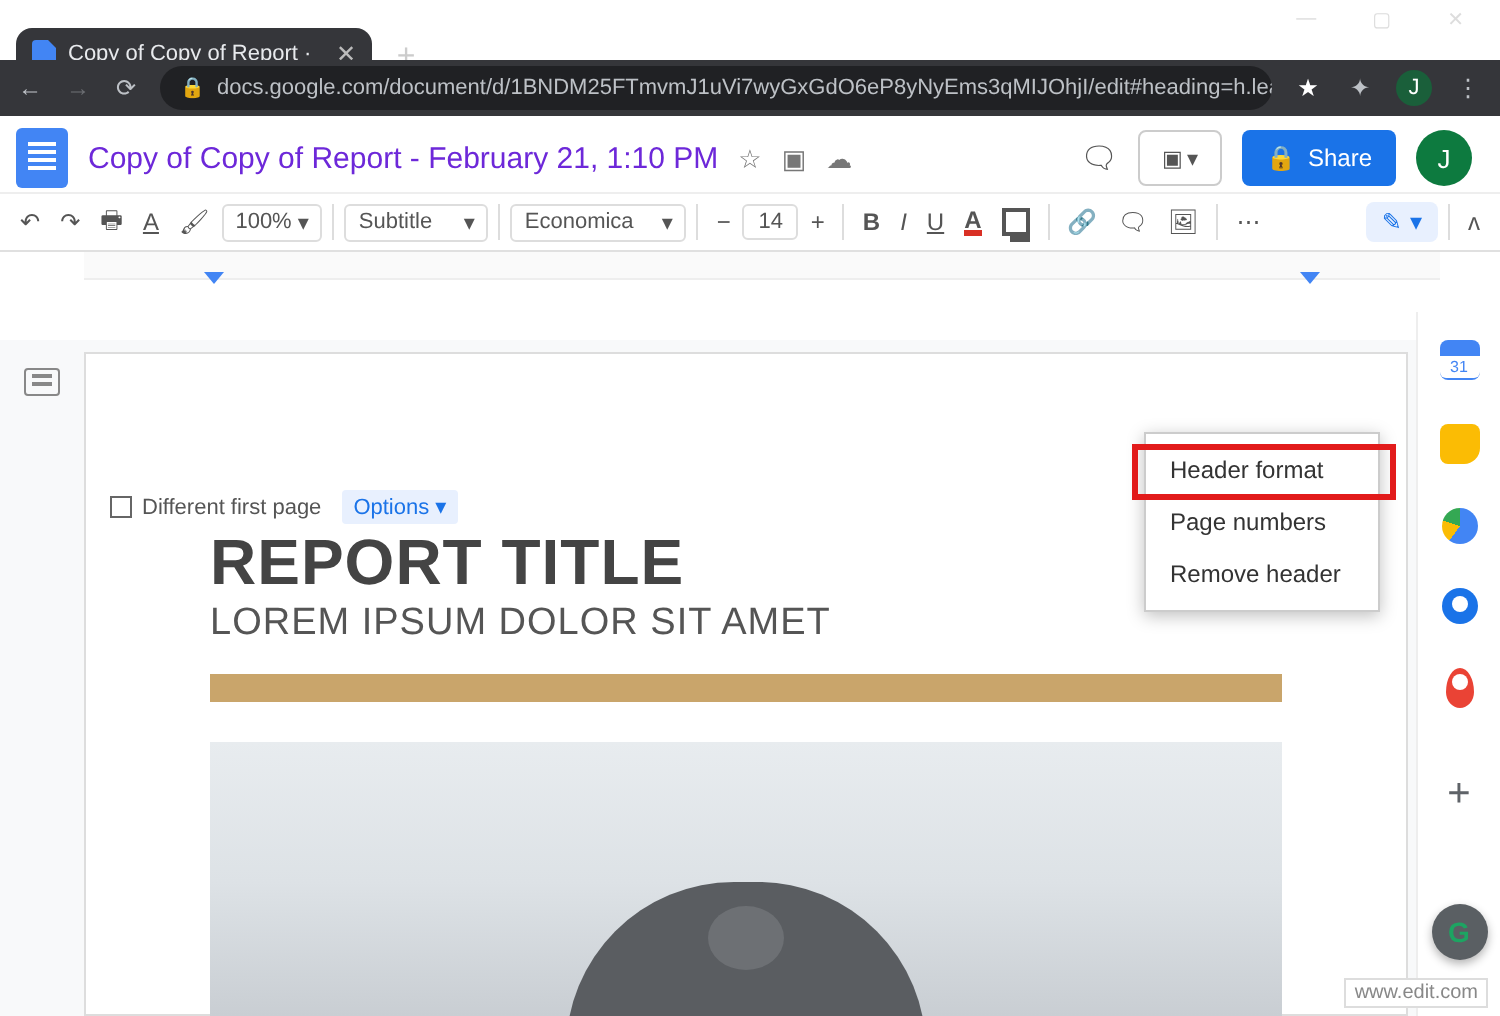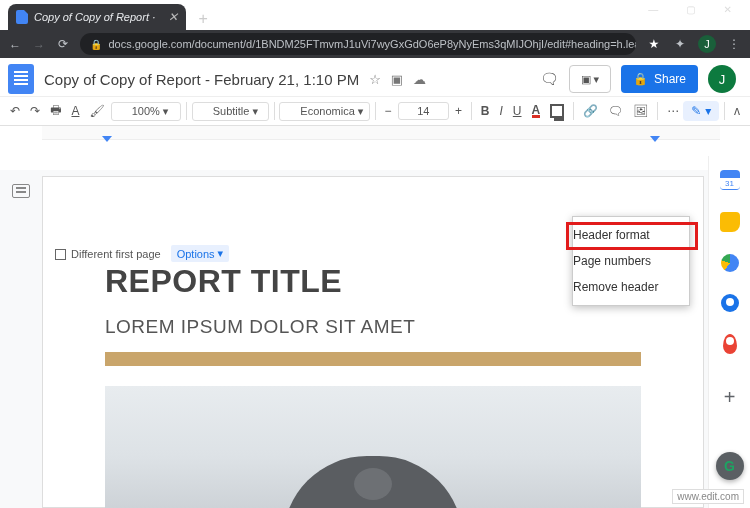--- a/index.html
+++ b/index.html
@@ -3,21 +3,21 @@
 <meta charset="utf-8">
 <style>
   * { box-sizing: border-box; margin: 0; padding: 0; }
   html, body { width: 750px; height: 508px; font-family: Arial, Helvetica, sans-serif; background: #fff; overflow: hidden; }
 
   
   .win-ctrl { position: absolute; top: 0; right: 0; height: 12px; display: flex; gap: 28px; padding: 4px 18px 0 0; color: #ddd; font-size: 10px; }
   .win-ctrl span { cursor: default; }
 
   
-  .tabbar { position: absolute; top: 2px; left: 0; width: 100%; height: 28px; display: flex; align-items: flex-end; padding-left: 8px; font-style: italic; }
+  .tabbar { position: absolute; top: 12px; left: 0; width: 100%; height: 28px; display: flex; align-items: flex-end; padding-left: 8px; }
   .tab { display: flex; align-items: center; background: #35363a; color: #e8eaed; font-size: 11px; height: 26px; width: 178px; border-radius: 8px 8px 0 0; padding: 0 8px; gap: 6px; }
   .tab .favicon { width: 12px; height: 14px; background: #4285f4; border-radius: 2px; position: relative; }
   .tab .favicon::after { content:""; position:absolute; top:0; right:0; width:0; height:0; border-left:4px solid #4285f4; border-top:4px solid #35363a;}
   .tab .title { flex: 1; white-space: nowrap; overflow: hidden; text-overflow: ellipsis; }
   .tab .close { font-size: 12px; color: #bbb; }
   .newtab { width: 22px; height: 22px; display:flex; align-items:center; justify-content:center; color:#ccc; font-size:16px; margin-left:6px; }
 
   .addrbar { position: absolute; top: 30px; left: 0; width: 100%; height: 28px; background: #35363a; display: flex; align-items: center; padding: 0 8px; gap: 10px; color: #bdc1c6; font-size: 12px; }
   .addrbar .nav-ico { width: 14px; text-align: center; }
   .url-box { flex: 1; background: #202124; border-radius: 14px; height: 22px; display: flex; align-items: center; padding: 0 10px; font-size: 11px; color: #bdc1c6; overflow: hidden; white-space: nowrap; gap: 6px;}
@@ -26,35 +26,35 @@
   .addr-right .ico { width:16px; height:16px; display:flex; align-items:center; justify-content:center; font-size:12px; }
   .ext-badge { width:18px; height:18px; border-radius:50%; background:#1a5f3a; color:#fff; font-size:11px; display:flex; align-items:center; justify-content:center; }
 
   
   .docs-area { position: absolute; top: 58px; left: 0; right: 0; bottom: 0; background: #fff; }
   .docs-head { height: 38px; display: flex; align-items: center; padding: 4px 14px 0 8px; gap: 10px; }
   .docs-logo { width: 26px; height: 30px; background: #4285f4; border-radius: 3px; position: relative; }
   .docs-logo::before { content:""; position:absolute; top:7px; left:6px; right:6px; height:2px; background:#fff; box-shadow: 0 4px 0 #fff, 0 8px 0 #fff, 0 12px 0 #fff; }
   .titleblock { display:flex; flex-direction:column; }
   .titlerow { display:flex; align-items:center; gap:10px; }
-  .doctitle { font-size: 15px; color: #404040; }
+  .doctitle { font-size: 15px; color: #6d28d9; }
   .star { color: #777; font-size: 13px; }
   .moveico, .cloudico { color: #777; font-size: 13px; }
   .menurow { display:flex; gap:11px; font-size: 12px; color: #444; margin-top:2px; align-items:center; }
   .menurow .lastedit { text-decoration: underline; color:#777; margin-left:8px; }
   .head-right { margin-left:auto; display:flex; align-items:center; gap:10px; }
   .head-ico { color:#555; font-size:15px; }
   .meet-btn { width:42px; height:28px; border:1px solid #ccc; border-radius:4px; display:flex; align-items:center; justify-content:center; gap:2px; color:#555; font-size:11px;}
   .share-btn { height:28px; background:#1a73e8; color:#fff; border-radius:4px; padding:0 12px; display:flex; align-items:center; gap:6px; font-size:12px; font-weight:500;}
   .avatar { width:28px; height:28px; border-radius:50%; background:#0d7a3f; color:#fff; display:flex; align-items:center; justify-content:center; font-size:13px; font-weight:500;}
 
   
   .toolbar { height: 30px; border-top:1px solid #eee; border-bottom:1px solid #e0e0e0; display:flex; align-items:center; padding: 0 6px; gap:2px; font-size:12px; color:#555; position:relative; }
   .tb { padding: 3px 4px; display:flex; align-items:center; gap:3px; }
-  .tb.sel { min-width: 44px; border:1px solid #ddd; border-radius:3px; padding:2px 20px; font-size:11px; justify-content:space-between; }
+  .tb.sel { min-width: 44px; border:1px solid #ddd; border-radius:3px; padding:2px 6px; font-size:11px; justify-content:space-between; }
   .tb.sel.wide { min-width: 72px; }
   .tb.sel.widest { min-width: 88px; }
   .sep { width:1px; height:18px; background:#ddd; margin:0 3px; }
   .a-color { display:inline-block; border-bottom:3px solid #d93025; line-height:10px; font-weight:bold;}
   .hilite { display:inline-block; width:14px; height:14px; border:2px solid #555; position:relative; }
   .hilite::after { content:""; position:absolute; bottom:-5px; left:2px; width:10px; height:3px; background:#555;}
   .dots { width:18px; letter-spacing:1px; }
   .pen-btn { margin-left:auto; background:#e8f0fe; border-radius:4px; padding:3px 8px; color:#1a73e8; display:flex; align-items:center; gap:4px;}
   .uparrow { color:#555; }
 
@@ -69,30 +69,30 @@
   .outline-ico::before{ content:""; position:absolute; top:2px; left:3px; right:3px; height:1.5px; background:#888; box-shadow: 0 4px 0 #888;}
   .page { flex:1; background:#fff; border:1px solid #ddd; margin:6px 4px 0 0; position:relative; }
 
   .header-bar { position:absolute; top:68px; left:0; right:0; display:flex; align-items:center; padding: 0 12px; font-size:11px; color:#555;}
   .header-bar .lbl { flex:1; }
   .chk { width:11px; height:11px; border:1.5px solid #666; display:inline-block; margin-right:5px; vertical-align:-2px;}
   .opt-btn { background:#e8f0fe; color:#1a73e8; padding:2px 6px; border-radius:2px; margin-left:10px; display:flex; align-items:center; gap:3px;}
 
   .doc-body { position:absolute; top:86px; left:62px; right:62px; }
   .h1 { font-family: "Trebuchet MS", sans-serif; font-size:32px; font-weight:600; color:#444; letter-spacing:0.5px;}
-  .h2 { font-family: "Trebuchet MS", sans-serif; font-size:19px; color:#555; margin-top:16px; letter-spacing:0.5px;}
+  .h2 { font-family: "Trebuchet MS", sans-serif; font-size:19px; color:#555; margin-top:1px; letter-spacing:0.5px;}
   .goldbar { height:14px; background:#c9a56b; margin-top:14px;}
   .photo { margin-top:20px; height:200px; background: linear-gradient(#e8ecef 0%, #dde2e6 35%, #c8cdd2 70%, #b8bdc2 100%); position:relative; overflow:hidden;}
   .beanie { position:absolute; bottom:-10px; left:50%; transform:translateX(-50%); width:180px; height:140px; background:#5a5d61; border-radius:90px 90px 60px 60px;}
   .beanie::after { content:""; position:absolute; bottom:10px; left:0; width:100%; height:35px; background:#4d5053; border-radius:0 0 40px 40px;}
   .pom { position:absolute; top:12px; left:50%; transform:translateX(-50%); width:38px; height:32px; background:#6d7074; border-radius:50%;}
 
   
   .dropdown { position:absolute; top:216px; right:60px; width:118px; background:#fff; border:1px solid #ccc; box-shadow:0 2px 8px rgba(0,0,0,0.25); padding:5px 0; font-size:12px; color:#333;}
-  .dropdown div { padding:6px 0; }
+  .dropdown div { padding:6px 12px; }
   .highlight-box { position:absolute; top:222px; right:52px; width:132px; height:28px; border:3px solid #e21b1b; pointer-events:none;}
 
   
   .sidepanel { position:absolute; top:98px; right:0; width:42px; bottom:0; background:#fff; border-left:1px solid #eee; display:flex; flex-direction:column; align-items:center; padding-top:14px; gap:22px;}
   .sp-ico { width:20px; height:20px; border-radius:4px;}
   .sp-cal { background:#4285f4; position:relative;} .sp-cal::after{content:"31"; position:absolute; bottom:1px; width:100%; text-align:center; font-size:8px; color:#4285f4; background:#fff; border-radius:0 0 3px 3px; height:11px; line-height:11px;}
   .sp-keep { background:#fbbc04; border-radius:4px 4px 8px 4px;}
   .sp-tasks { width:18px;height:18px;border-radius:50%; background:conic-gradient(#4285f4 0 60%, #fbbc04 60% 80%, #34a853 80% 100%);}
   .sp-contacts { width:18px; height:18px; border-radius:50%; background:#1a73e8; position:relative;} .sp-contacts::after{content:""; position:absolute; top:4px; left:5px; width:8px; height:8px; border-radius:50%; background:#fff;}
   .sp-maps { width:14px; height:20px; background:#ea4335; border-radius:50% 50% 50% 50% / 60% 60% 40% 40%; transform:rotate(0deg); position:relative;} .sp-maps::after{content:"";position:absolute;top:3px;left:3px;width:8px;height:8px;border-radius:50%;background:#fff;}

